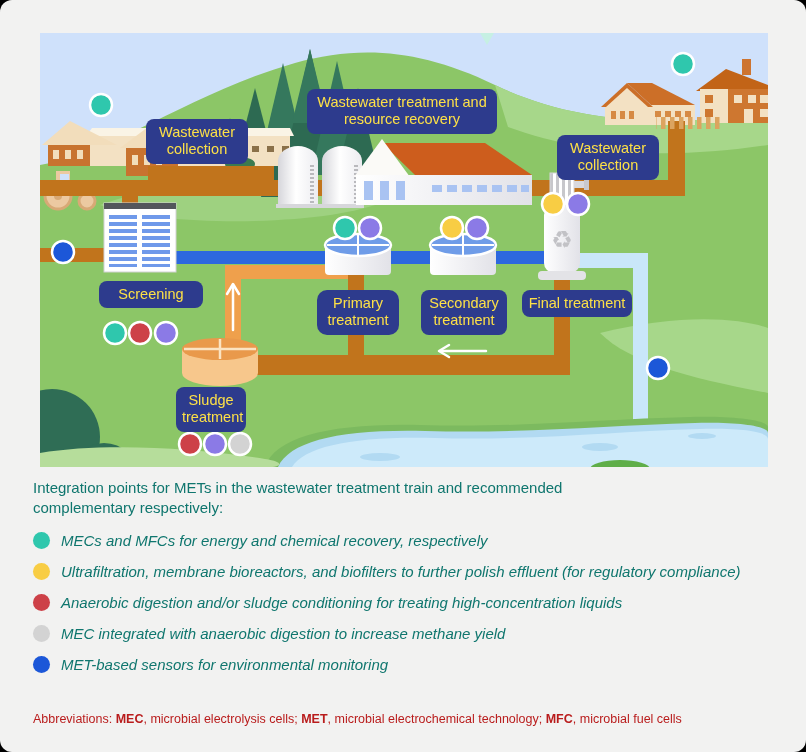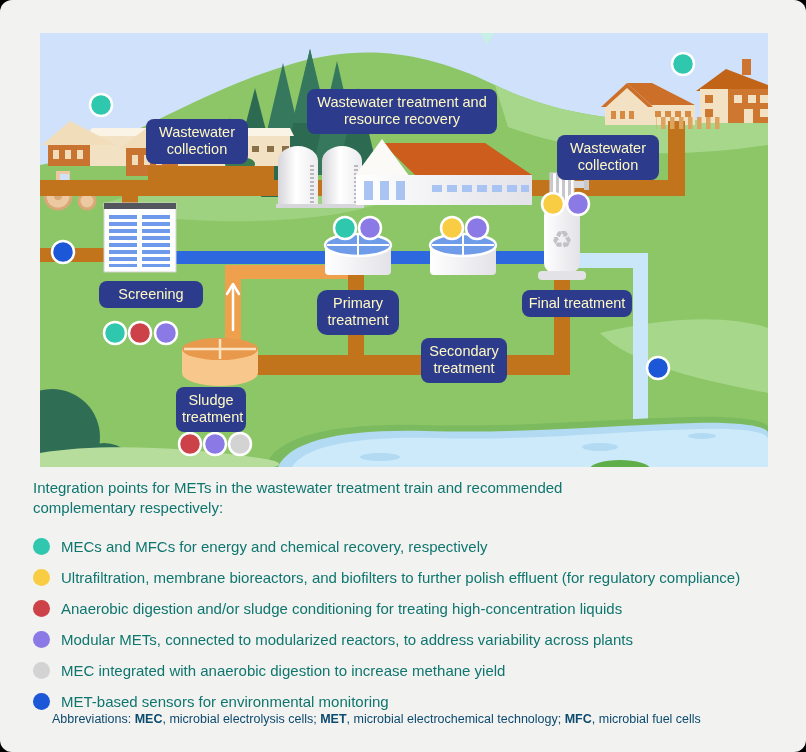--- a/index.html
+++ b/index.html
@@ -1,28 +1,28 @@
 <!DOCTYPE html>
 <html><head>
 <meta charset="utf-8">
 <style>
   html,body{margin:0;padding:0;background:#000;}
   body{font-family:"Liberation Sans", sans-serif;}
   .page{position:relative;width:806px;height:752px;background:#f2f2f1;border-radius:12px;overflow:hidden;}
   .scene{position:absolute;left:40px;top:33px;width:728px;height:434px;background:#cfe1fb;overflow:hidden;}
   .scene svg{position:absolute;left:0;top:0;}
-  .scene-label{position:absolute;background:#2d3b8d;color:#fef9c3;border-radius:8px;
+  .scene-label{position:absolute;background:#2d3b8d;color:#fde047;border-radius:8px;
     text-align:center;font-size:14.5px;line-height:1.2;padding:5px 6px;box-sizing:border-box;}
   .legend{position:absolute;left:33px;top:478px;width:762px;color:#0f766e;}
   .legend-intro{font-size:15px;line-height:20px;}
-  .legend-list{margin-top:13px;}
+  .legend-list{margin-top:7px;font-style:italic;}
   .legend-row{display:flex;align-items:center;height:31px;gap:11px;}
   .legend-dot{width:17px;height:17px;border-radius:50%;flex:0 0 auto;}
   .legend-text{font-size:15px;white-space:nowrap;}
-  .footer{position:absolute;left:33px;top:712px;font-size:12.5px;color:#0c4a6e;white-space:nowrap;margin-left:19px;}
+  .footer{position:absolute;left:33px;top:712px;font-size:12.5px;color:#b91c1c;white-space:nowrap;}
   .footer b{font-weight:bold;}
 </style>
 </head>
 <body>
 
 <div class="page">
 
   <div class="scene">
     <svg width="728" height="434" viewBox="0 0 728 434">
       <defs>
@@ -251,21 +251,21 @@
         <circle cx="200" cy="411" r="11" fill="#d3d3d3"></circle>
         <circle cx="618" cy="335" r="11" fill="#1c57d8"></circle>
       </g>
     </svg>
 
     <div class="scene-label" style="left:106px;top:86px;width:102px;">Wastewater collection</div>
     <div class="scene-label" style="left:267px;top:56px;width:190px;">Wastewater treatment and resource recovery</div>
     <div class="scene-label" style="left:517px;top:102px;width:102px;">Wastewater collection</div>
     <div class="scene-label" style="left:59px;top:248px;width:104px;">Screening</div>
     <div class="scene-label" style="left:277px;top:257px;width:82px;border-radius:10px;">Primary treatment</div>
-    <div class="scene-label" style="left:381px;top:257px;width:86px;margin-top:48px;">Secondary treatment</div>
+    <div class="scene-label" style="left:381px;top:257px;width:86px;">Secondary treatment</div>
     <div class="scene-label" style="left:482px;top:257px;width:110px;">Final treatment</div>
     <div class="scene-label" style="left:136px;top:354px;width:70px;">Sludge treatment</div>
   </div>
 
   <div class="legend">
     <div class="legend-intro">
       <div>Integration points for METs in the wastewater treatment train and recommended</div>
       <div>complementary respectively:</div>
     </div>
     <div class="legend-list">
@@ -277,24 +277,20 @@
     <div class="legend-row">
       <span class="legend-dot" style="background: rgb(248, 205, 68);"></span>
       <span class="legend-text">Ultrafiltration, membrane bioreactors, and biofilters to further polish effluent (for regulatory compliance)</span>
     </div>
 
     <div class="legend-row">
       <span class="legend-dot" style="background: rgb(205, 65, 72);"></span>
       <span class="legend-text">Anaerobic digestion and/or sludge conditioning for treating high-concentration liquids</span>
     </div>
 
-    <div class="legend-row">
-      <span class="legend-dot" style="background: rgb(139, 122, 230);"></span>
-      <span class="legend-text">Modular METs, connected to modularized reactors, to address variability across plants</span>
-    </div>
 
     <div class="legend-row">
       <span class="legend-dot" style="background: rgb(211, 211, 211);"></span>
       <span class="legend-text">MEC integrated with anaerobic digestion to increase methane yield</span>
     </div>
 
     <div class="legend-row">
       <span class="legend-dot" style="background: rgb(28, 87, 216);"></span>
       <span class="legend-text">MET-based sensors for environmental monitoring</span>
     </div>

